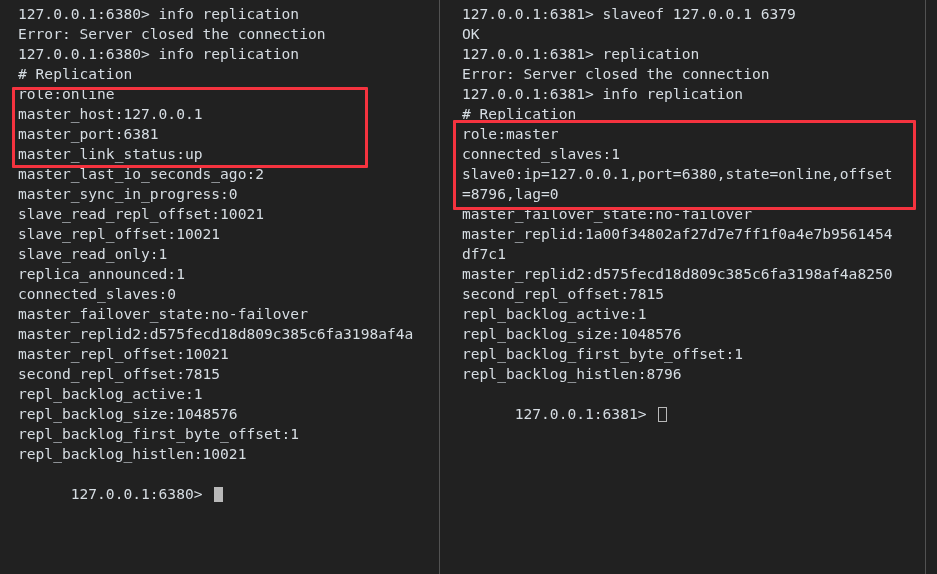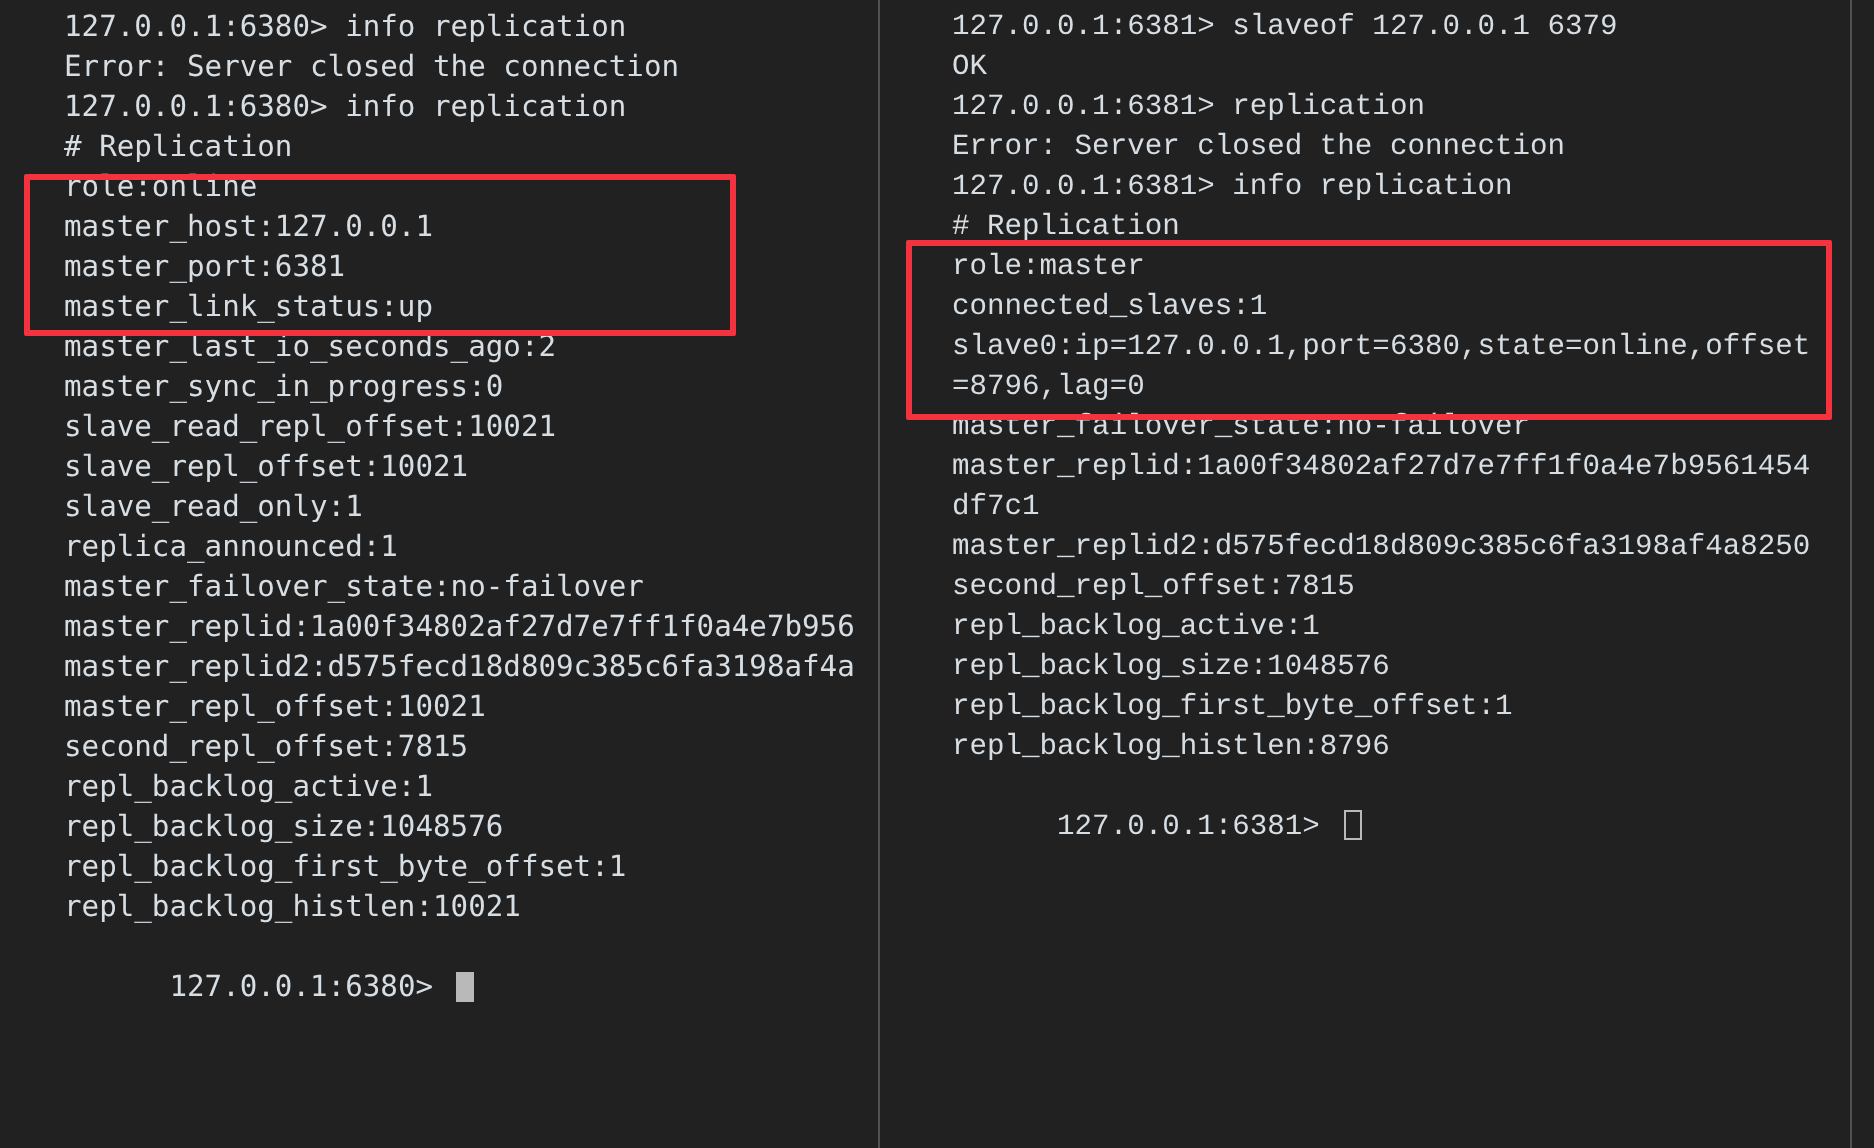--- a/index.html
+++ b/index.html
@@ -35,32 +35,30 @@
   .divider.right-div { left: 925px; }
 
   
   .pane {
     position: absolute;
     top: 0;
     height: 574px;
     background: #212121;
     box-sizing: border-box;
     overflow: hidden;
-    margin-left: 14px;
   }
   .pane-left {
     left: 0;
     width: 439px;
     padding: 4px 0 0 18px;
   }
   .pane-right {
     left: 440px;
     width: 485px;
     padding: 4px 0 4px 22px;
-    font-family: Liberation Mono, monospace;
   }
 
   .line {
     color: #d6dde3;
     font-size: 14.6px;
     line-height: 20px;
     white-space: pre;
     letter-spacing: 0px;
     height: 20px;
   }
@@ -121,22 +119,22 @@
         <div class="line">role:online</div>
         <div class="line">master_host:127.0.0.1</div>
         <div class="line">master_port:6381</div>
         <div class="line">master_link_status:up</div>
         <div class="line">master_last_io_seconds_ago:2</div>
         <div class="line">master_sync_in_progress:0</div>
         <div class="line">slave_read_repl_offset:10021</div>
         <div class="line">slave_repl_offset:10021</div>
         <div class="line">slave_read_only:1</div>
         <div class="line">replica_announced:1</div>
+        <div class="line">connected_slaves:0</div>
         <div class="line">master_failover_state:no-failover</div>
-        <div class="line">master_replid:1a00f34802af27d7e7ff1f0a4e7b956</div>
         <div class="line">master_replid2:d575fecd18d809c385c6fa3198af4a</div>
         <div class="line">master_repl_offset:10021</div>
         <div class="line">second_repl_offset:7815</div>
         <div class="line">repl_backlog_active:1</div>
         <div class="line">repl_backlog_size:1048576</div>
         <div class="line">repl_backlog_first_byte_offset:1</div>
         <div class="line">repl_backlog_histlen:10021</div>
       </div>
     <div class="line">
       <span>127.0.0.1:6380&gt; </span><span class="cursor-block"></span>

